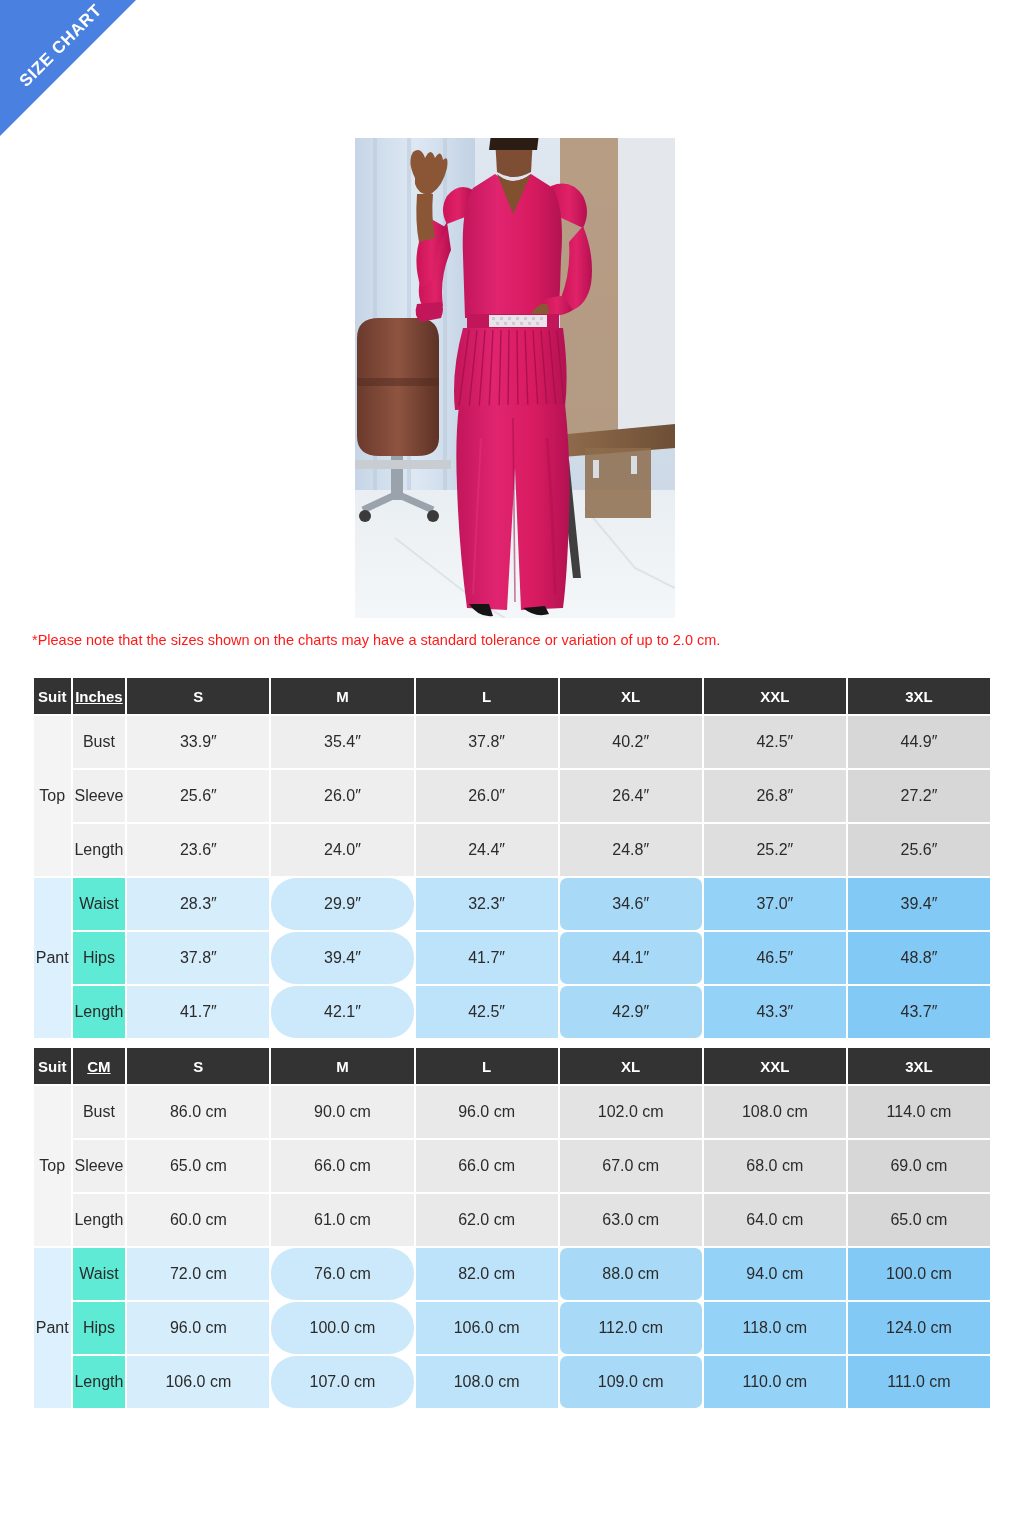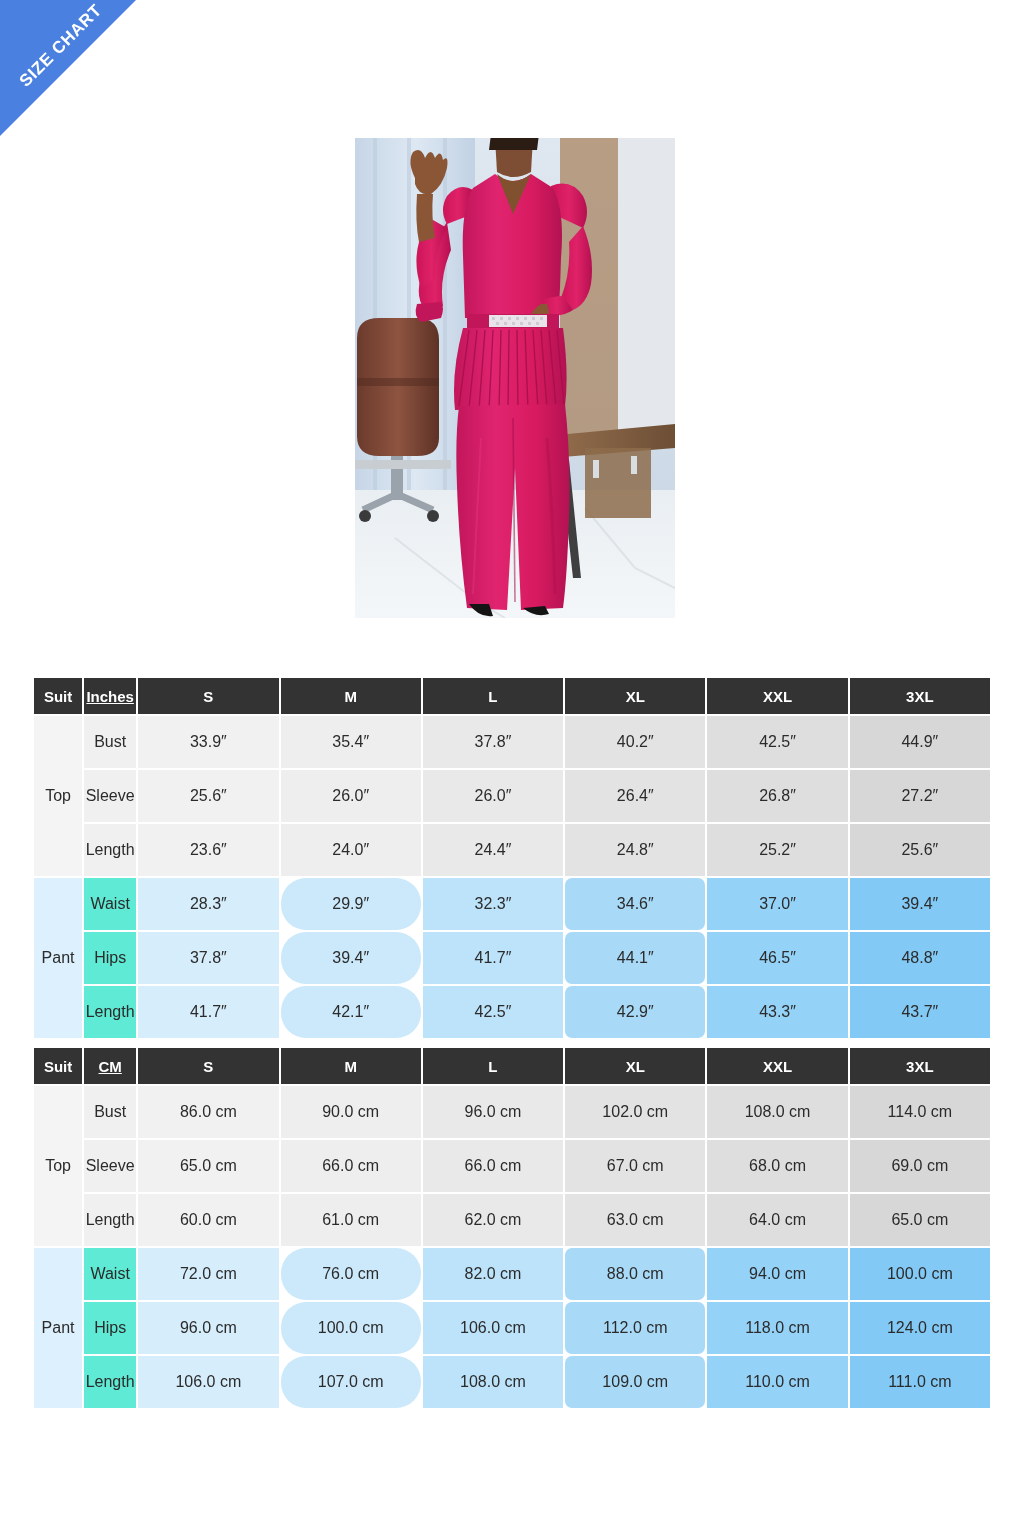--- a/index.html
+++ b/index.html
@@ -94,21 +94,21 @@
   }
 
   .size-table thead th {
     background: #333333;
     color: #ffffff;
     font-weight: bold;
     font-size: 15px;
     height: 36px;
   }
 
-  .col-suit  { width: 48px; }
+  .col-suit  { width: 36px; }
   .col-unit  { width: 52px; text-decoration: underline; }
   .col-size  { width: 140px; }
 
   .size-table tbody td {
     height: 52px;
     font-size: 16px;
     color: #2b2b2b;
     font-weight: normal;
   }
 
@@ -273,20 +273,21 @@
       <path d="M104 268 L210 266 Q216 320 214 380 Q212 440 208 470 L166 472 L160 330 L152 472 L112 470 Q104 410 102 348 Q100 300 104 268 Z" fill="url(#fab)"></path>
       <path d="M158 280 L160 464" stroke="#a50f49" stroke-width="1.6" opacity="0.55"></path>
       <path d="M126 300 Q122 380 118 456" stroke="#e8468c" stroke-width="2" opacity="0.3" fill="none"></path>
       <path d="M192 300 Q198 380 200 456" stroke="#a50f49" stroke-width="3" opacity="0.35" fill="none"></path>
 
       <path d="M114 466 Q124 480 138 478 L134 466 Z" fill="#141414"></path>
       <path d="M168 470 Q180 480 194 476 L190 468 Z" fill="#141414"></path>
     </svg>
   </div>
 
+  <div class="note">*Please note that the sizes shown on the charts may have a standard tolerance or variation of up to 2.0 cm.</div>
 
   <table class="size-table" id="table-inches">
     <thead>
       <tr>
         <th class="col-suit">Suit</th>
         <th class="col-unit">Inches</th>
         <th class="col-size">S</th>
         <th class="col-size">M</th>
         <th class="col-size">L</th>
         <th class="col-size">XL</th>

